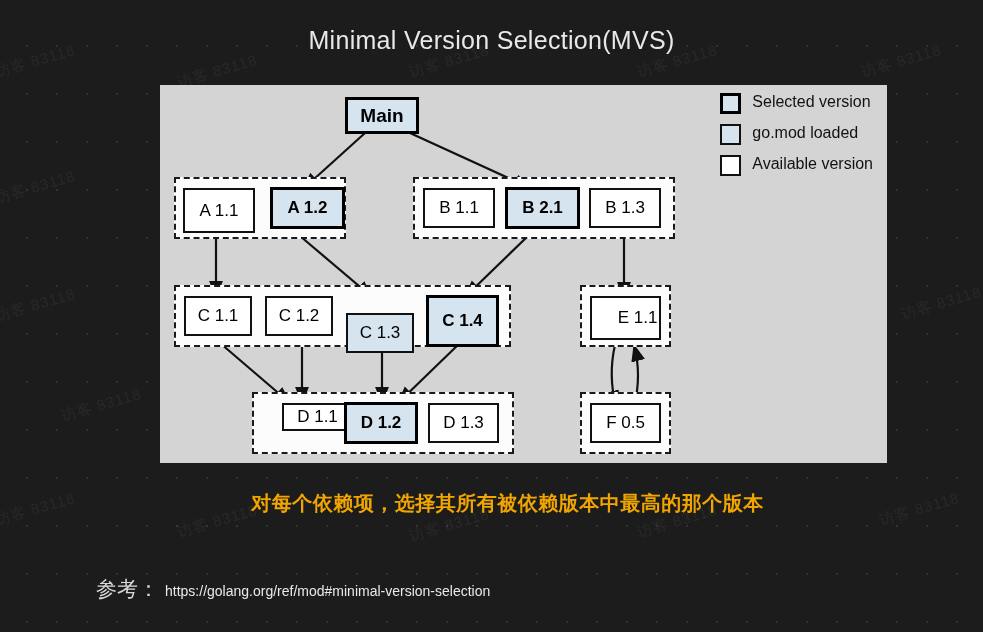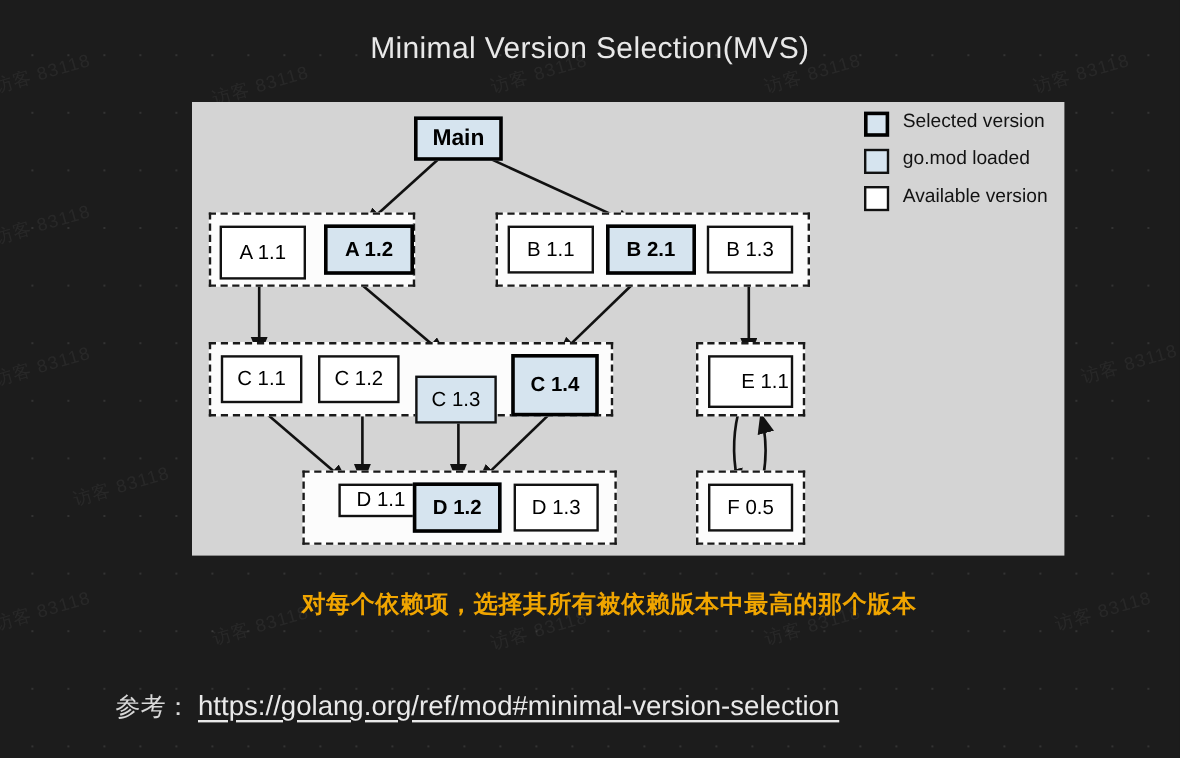--- a/index.html
+++ b/index.html
@@ -165,22 +165,21 @@
     align-items: baseline;
     z-index: 10;
   }
   #footer-label {
     color: #d8d8d8;
     font-size: 21px;
     margin-right: 6px;
   }
   #footer-link {
     color: #e9e9e9;
-    font-size: 23px;
-    text-decoration: underline;
+    font-size: 14px;
     text-underline-offset: 4px;
     cursor: pointer;
   }
 </style>
 </head>
 <body>
 
 <div id="watermark-layer">
   <span class="watermark" style="left:-6px;  top:52px;">访客 83118</span>
   <span class="watermark" style="left:176px; top:62px;">访客 83118</span>

